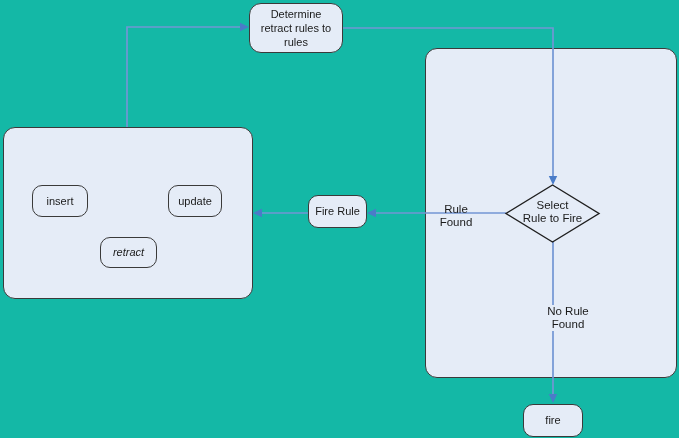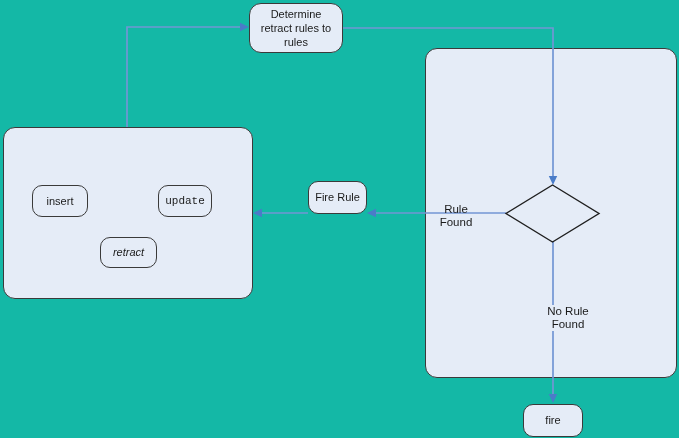--- a/index.html
+++ b/index.html
@@ -64,36 +64,40 @@
       <span class="lbl-line">Determine</span>
       <span class="lbl-line">retract rules to</span>
       <span class="lbl-line">rules</span>
     </div>
   </div>
 
   <div class="node" style="left:32px;top:185px;width:56px;height:32px;">
     <span>insert</span>
   </div>
 
-  <div class="node" style="left:158px;top:185px;width:54px;height:32px;font-family:Liberation Mono, monospace;">
+  <div class="node" style="left:168px;top:185px;width:54px;height:32px;">
     <span>update</span>
   </div>
 
   <div class="node" style="left:100px;top:237px;width:57px;height:31px;font-style:italic;">
     <span>retract</span>
   </div>
 
-  <div class="node" style="left:308px;top:181px;width:59px;height:33px;">
+  <div class="node" style="left:308px;top:195px;width:59px;height:33px;">
     <span>Fire Rule</span>
   </div>
 
   <div class="node" style="left:523px;top:404px;width:60px;height:33px;">
     <span>fire</span>
   </div>
 
+  <div class="edge-label" style="left:505px;top:199px;width:95px;">
+    <span class="lbl-line">Select</span>
+    <span class="lbl-line">Rule to Fire</span>
+  </div>
 
   <div class="edge-label" style="left:430px;top:179px;width:52px;margin-top:24px;">
     <span class="lbl-line">Rule</span>
     <span class="lbl-line">Found</span>
   </div>
 
   <div class="edge-label masked" style="left:540px;top:305px;width:56px;">
     <span class="lbl-line">No Rule</span>
     <span class="lbl-line">Found</span>
   </div>

